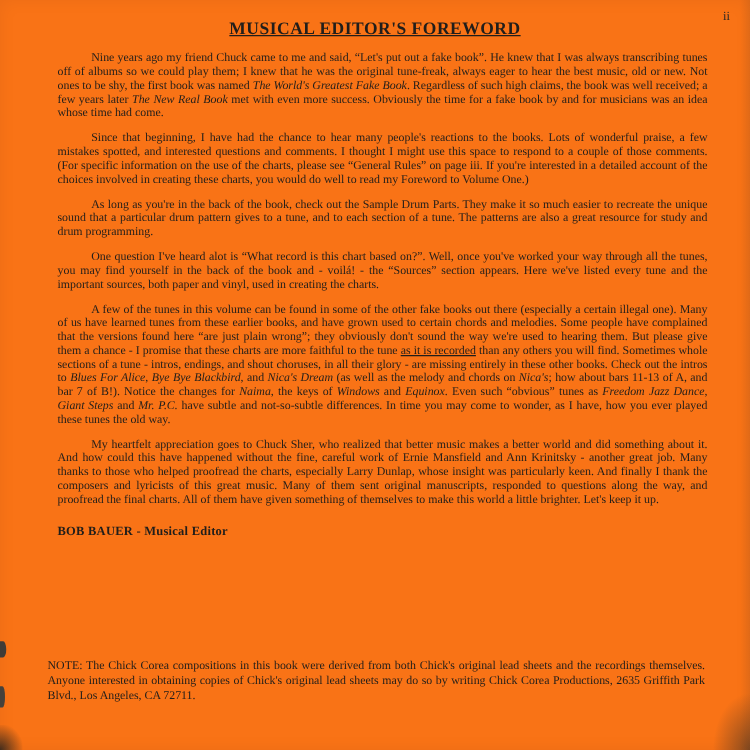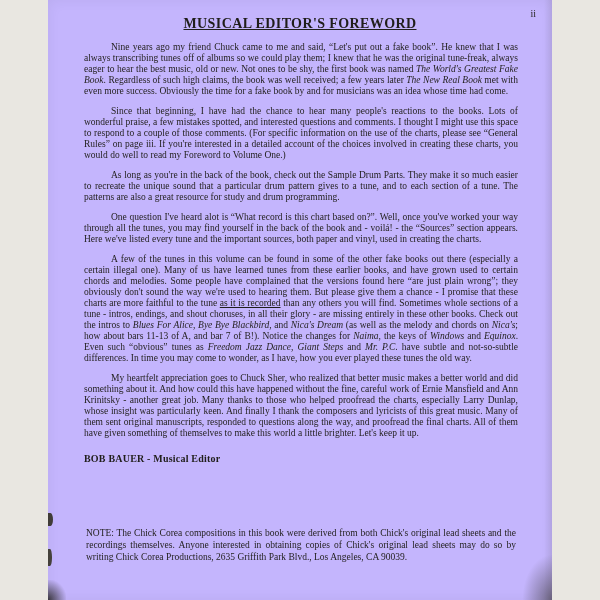--- a/index.html
+++ b/index.html
@@ -2,24 +2,24 @@
 <html><head>
 <meta charset="utf-8">
 <style>
   html, body {
     margin: 0;
     padding: 0;
     background: #e9e7e1;
   }
   .page {
     position: relative;
-    width: 504px;
+    width: 600px;
     height: 600px;
     margin: 0 auto;
-    background: #c4b5fd;
+    background: #f97316;
     color: #201e1b;
     font-family: "Liberation Serif", "DejaVu Serif", serif;
     overflow: hidden;
     box-shadow: inset 0 0 14px rgba(0,0,0,0.06);
   }
   .page-number {
     position: absolute;
     top: 8px;
     right: 16px;
     font-size: 10px;
@@ -27,21 +27,21 @@
   }
   .title {
     margin: 16px 40px 0 40px;
     text-align: center;
     font-size: 14px;
     font-weight: bold;
     letter-spacing: 0.4px;
     text-decoration: underline;
   }
   .body-text {
-    margin: 10px 34px 0 36px;
+    margin: 10px 34px 0 46px;
     font-size: 9.5px;
     line-height: 11px;
     text-align: justify;
   }
   .para {
     margin: 0 0 9px 0;
     text-indent: 27px;
   }
   .signature {
     margin-top: 14px;
@@ -95,21 +95,21 @@
   <div class="body-text">
     <p class="para">Nine years ago my friend Chuck came to me and said, “Let's put out a fake book”. He knew that I was always transcribing tunes off of albums so we could play them; I knew that he was the original tune-freak, always eager to hear the best music, old or new. Not ones to be shy, the first book was named <i>The World's Greatest Fake Book</i>. Regardless of such high claims, the book was well received; a few years later <i>The New Real Book</i> met with even more success. Obviously the time for a fake book by and for musicians was an idea whose time had come.</p>
     <p class="para">Since that beginning, I have had the chance to hear many people's reactions to the books. Lots of wonderful praise, a few mistakes spotted, and interested questions and comments. I thought I might use this space to respond to a couple of those comments. (For specific information on the use of the charts, please see “General Rules” on page iii. If you're interested in a detailed account of the choices involved in creating these charts, you would do well to read my Foreword to Volume One.)</p>
     <p class="para">As long as you're in the back of the book, check out the Sample Drum Parts. They make it so much easier to recreate the unique sound that a particular drum pattern gives to a tune, and to each section of a tune. The patterns are also a great resource for study and drum programming.</p>
     <p class="para">One question I've heard alot is “What record is this chart based on?”. Well, once you've worked your way through all the tunes, you may find yourself in the back of the book and - voilá! - the “Sources” section appears. Here we've listed every tune and the important sources, both paper and vinyl, used in creating the charts.</p>
     <p class="para">A few of the tunes in this volume can be found in some of the other fake books out there (especially a certain illegal one). Many of us have learned tunes from these earlier books, and have grown used to certain chords and melodies. Some people have complained that the versions found here “are just plain wrong”; they obviously don't sound the way we're used to hearing them. But please give them a chance - I promise that these charts are more faithful to the tune <u>as it is recorded</u> than any others you will find. Sometimes whole sections of a tune - intros, endings, and shout choruses, in all their glory - are missing entirely in these other books. Check out the intros to <i>Blues For Alice</i>, <i>Bye Bye Blackbird</i>, and <i><i>Nica's</i> Dream</i> (as well as the melody and chords on <i>Nica's</i>; how about bars 11-13 of A, and bar 7 of B!). Notice the changes for <i>Naima</i>, the keys of <i>Windows</i> and <i>Equinox</i>. Even such “obvious” tunes as <i>Freedom Jazz Dance</i>, <i>Giant Steps</i> and <i>Mr. P.C.</i> have subtle and not-so-subtle differences. In time you may come to wonder, as I have, how you ever played these tunes the old way.</p>
     <p class="para">My heartfelt appreciation goes to Chuck Sher, who realized that better music makes a better world and did something about it. And how could this have happened without the fine, careful work of Ernie Mansfield and Ann Krinitsky - another great job. Many thanks to those who helped proofread the charts, especially Larry Dunlap, whose insight was particularly keen. And finally I thank the composers and lyricists of this great music. Many of them sent original manuscripts, responded to questions along the way, and proofread the final charts. All of them have given something of themselves to make this world a little brighter. Let's keep it up.</p>
     <div class="signature">BOB BAUER - Musical Editor</div>
   </div>
 
-  <div class="note">NOTE: The Chick Corea compositions in this book were derived from both Chick's original lead sheets and the recordings themselves. Anyone interested in obtaining copies of Chick's original lead sheets may do so by writing Chick Corea Productions, 2635 Griffith Park Blvd., Los Angeles, CA 90039.</div>
+  <div class="note">NOTE: The Chick Corea compositions in this book were derived from both Chick's original lead sheets and the recordings themselves. Anyone interested in obtaining copies of Chick's original lead sheets may do so by writing Chick Corea Productions, 2635 Griffith Park Blvd., Los Angeles, CA 72711.</div>
 
   <div class="edge-right"></div>
   <div class="corner-br"></div>
   <div class="corner-bl"></div>
   <div class="mark-1"></div>
   <div class="mark-2"></div>
 
 </div>
 
 </body></html>

